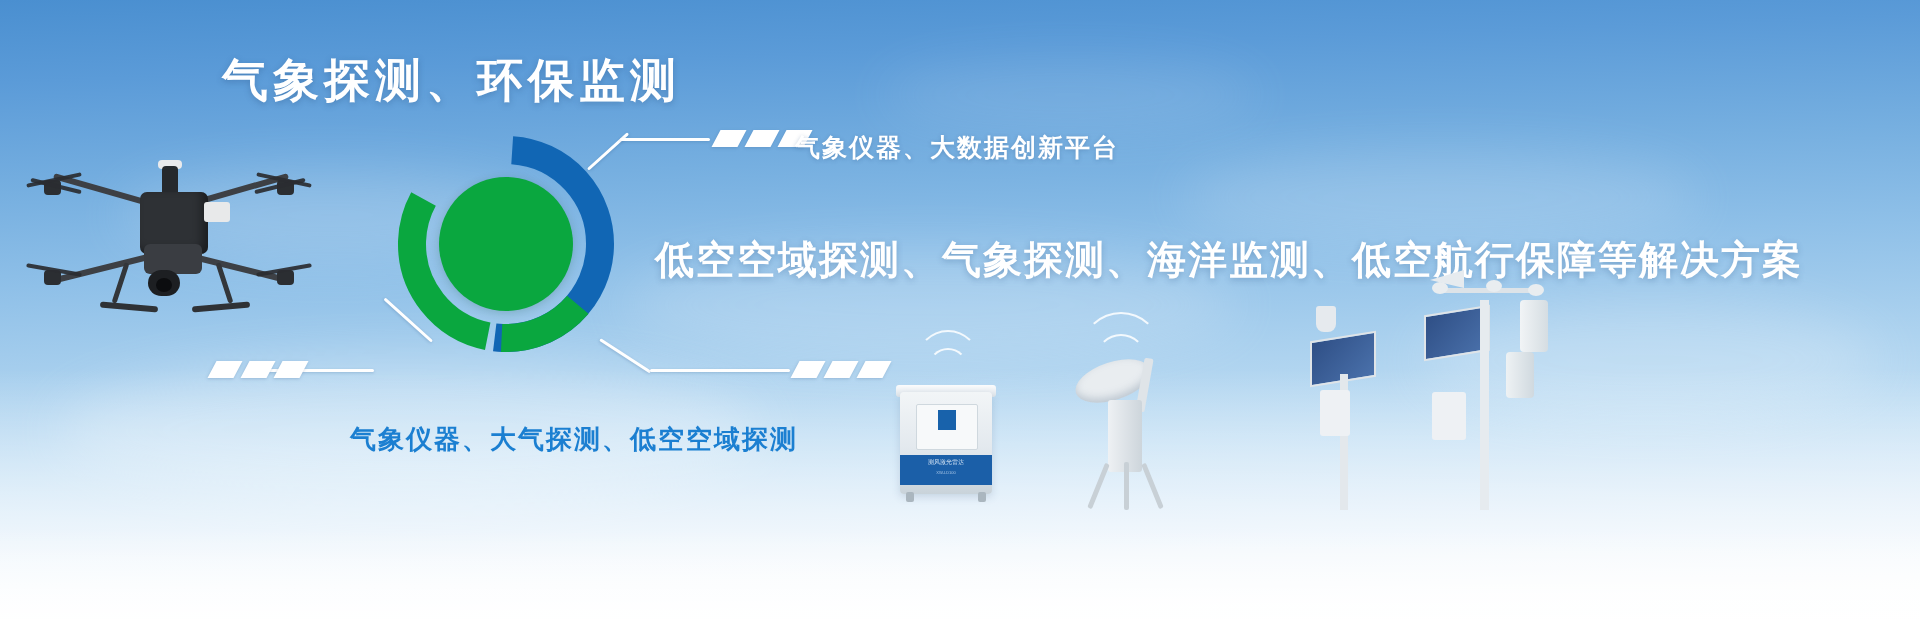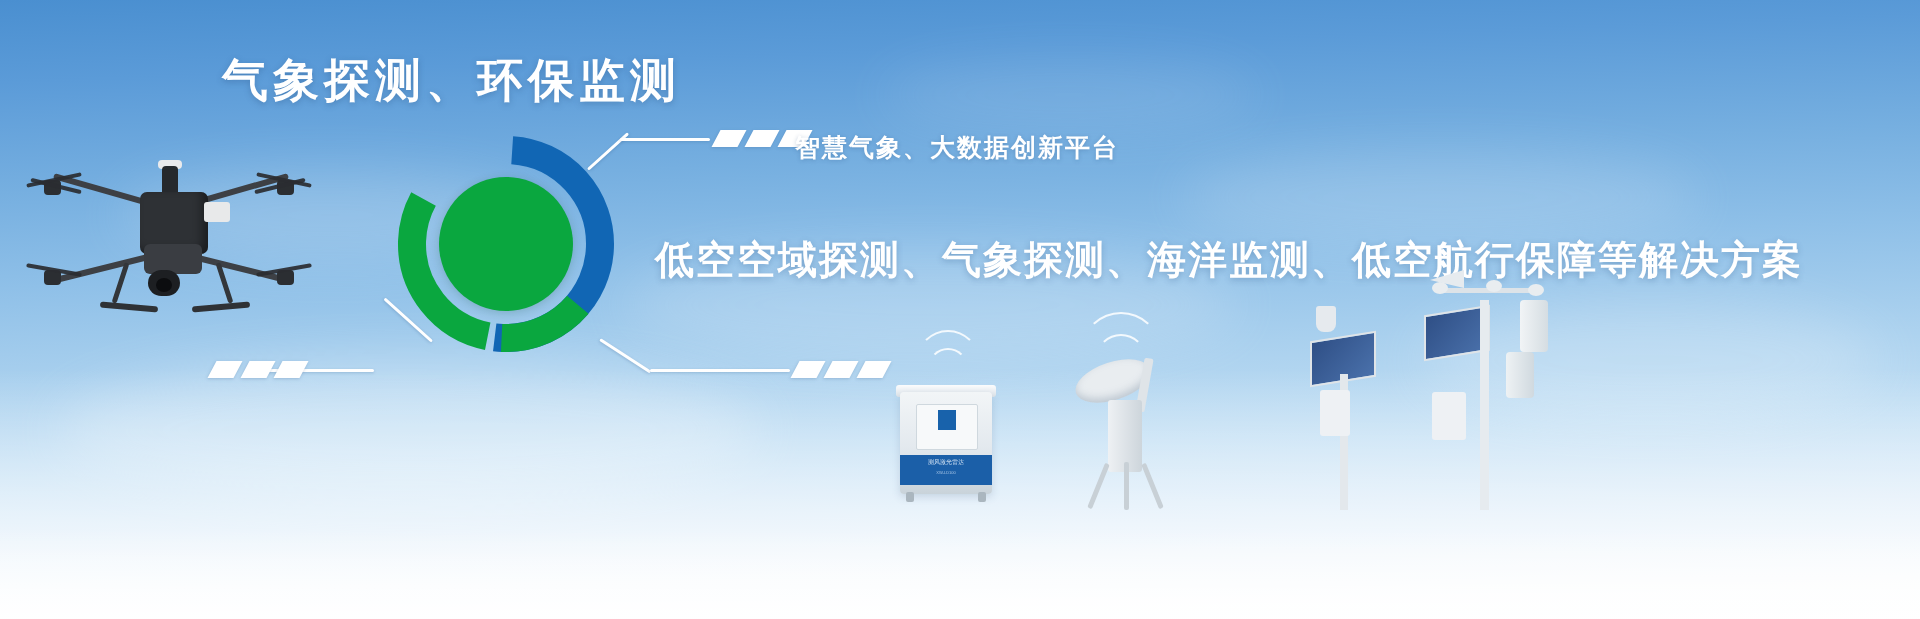--- a/index.html
+++ b/index.html
@@ -143,38 +143,39 @@
     <div class="core"></div>
   </div>
 
   <div class="diag" style="left:588px;top:168px;width:54px;transform:rotate(-42deg);transform-origin:left center;"></div>
   <div class="conn" style="left:620px;top:138px;width:90px;"></div>
   <div class="bars" style="left:716px;top:130px;">
     <i></i>
     <i></i>
     <i></i>
   </div>
-  <div class="t-top">智慧气象、大数据创新平台</div>
+  <div class="t-top">气象仪器、大数据创新平台</div>
 
   <div class="diag" style="left:600px;top:338px;width:60px;transform:rotate(33deg);transform-origin:left center;"></div>
   <div class="conn" style="left:650px;top:369px;width:140px;"></div>
   <div class="bars" style="left:795px;top:361px;">
     <i></i>
     <i></i>
     <i></i>
   </div>
   <div class="t-main">低空空域探测、气象探测、海洋监测、低空航行保障等解决方案</div>
 
   <div class="diag" style="left:368px;top:340px;width:64px;transform:rotate(42deg);transform-origin:right center;"></div>
   <div class="conn" style="left:268px;top:369px;width:106px;"></div>
   <div class="bars" style="left:212px;top:361px;">
     <i></i>
     <i></i>
     <i></i>
   </div>
+  <div class="t-bottom">气象仪器、大气探测、低空空域探测</div>
 
   <div class="drone">
     <div class="arm a1"></div>
     <div class="arm a2"></div>
     <div class="arm a3"></div>
     <div class="arm a4"></div>
 
     <div class="mot" style="left:0px;top:22px;"></div>
     <div class="mot" style="left:233px;top:22px;"></div>
     <div class="mot" style="left:0px;top:112px;"></div>

